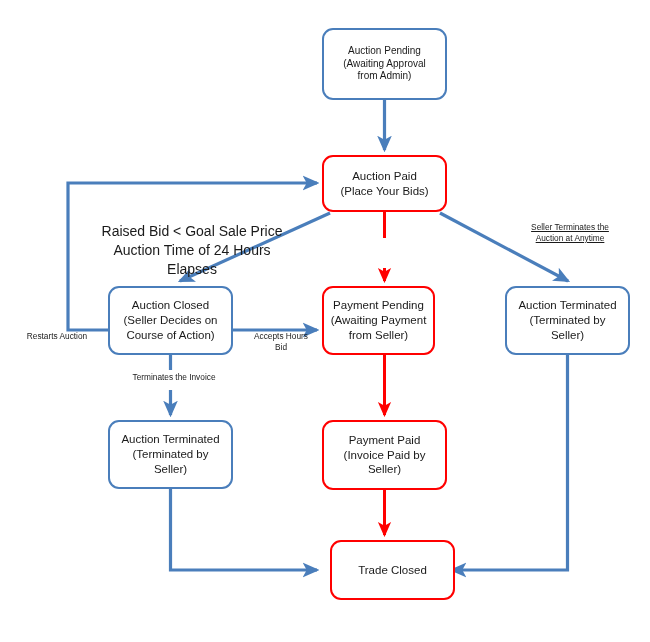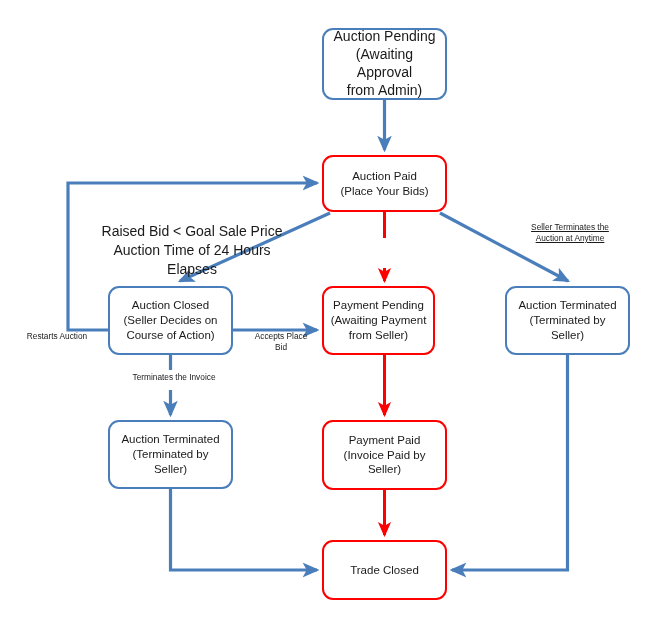--- a/index.html
+++ b/index.html
@@ -96,21 +96,21 @@
       <path d="M 384.5 355 L 384.5 415" stroke="#FF0000" stroke-width="3.0" marker-end="url(#arrow-red)"></path>
 
       <path d="M 384.5 489 L 384.5 535" stroke="#FF0000" stroke-width="3.0" marker-end="url(#arrow-red)"></path>
 
       <path d="M 170.5 489 L 170.5 570 L 317 570" stroke="#4A7EBB" stroke-width="3.2" marker-end="url(#arrow-blue)"></path>
 
       <path d="M 567.5 355 L 567.5 570 L 452 570" stroke="#4A7EBB" stroke-width="3.2" marker-end="url(#arrow-blue)"></path>
     </g>
   </svg>
 
-  <div class="node blue" style="left:322px; top:28px; width:125px; height:72px; font-size:14px;">
+  <div class="node blue" style="left:322px; top:28px; width:125px; height:72px; font-size:10px;">
     <span class="node-label">Auction Pending
 (Awaiting Approval
 from Admin)</span>
   </div>
 
   <div class="node red" style="left:322px; top:155px; width:125px; height:57px; font-size:11.5px;">
     <span class="node-label">Auction Paid
 (Place Your Bids)</span>
   </div>
 
@@ -137,31 +137,31 @@
 (Terminated by
 Seller)</span>
   </div>
 
   <div class="node red" style="left:322px; top:420px; width:125px; height:70px; font-size:11.5px;">
     <span class="node-label">Payment Paid
 (Invoice Paid by
 Seller)</span>
   </div>
 
-  <div class="node red" style="left:322px; top:540px; width:125px; height:60px; font-size:11.5px;">
+  <div class="node red" style="left:330px; top:540px; width:125px; height:60px; font-size:11.5px;">
     <span class="node-label">Trade Closed</span>
   </div>
 
   <div class="edge-label" style="left:92px; top:222px; width:200px; font-size:14px;">Raised Bid &lt; Goal Sale Price
 Auction Time of 24 Hours Elapses</div>
 
 
   <div class="edge-label" style="left:500px; top:222px; width:140px; font-size:8.3px;text-decoration:underline;">Seller Terminates the
 Auction at Anytime</div>
 
   <div class="edge-label" style="left:12px; top:331px; width:90px; font-size:8.3px;">Restarts Auction</div>
 
-  <div class="edge-label" style="left:247px; top:331px; width:68px; font-size:8.3px;">Accepts Place
+  <div class="edge-label" style="left:247px; top:331px; width:68px; font-size:8.3px;">Accepts Hours
 Bid</div>
 
   <div class="edge-label" style="left:112px; top:372px; width:124px; font-size:8.3px;">Terminates the Invoice</div>
 
 </div>
 
 </body></html>

